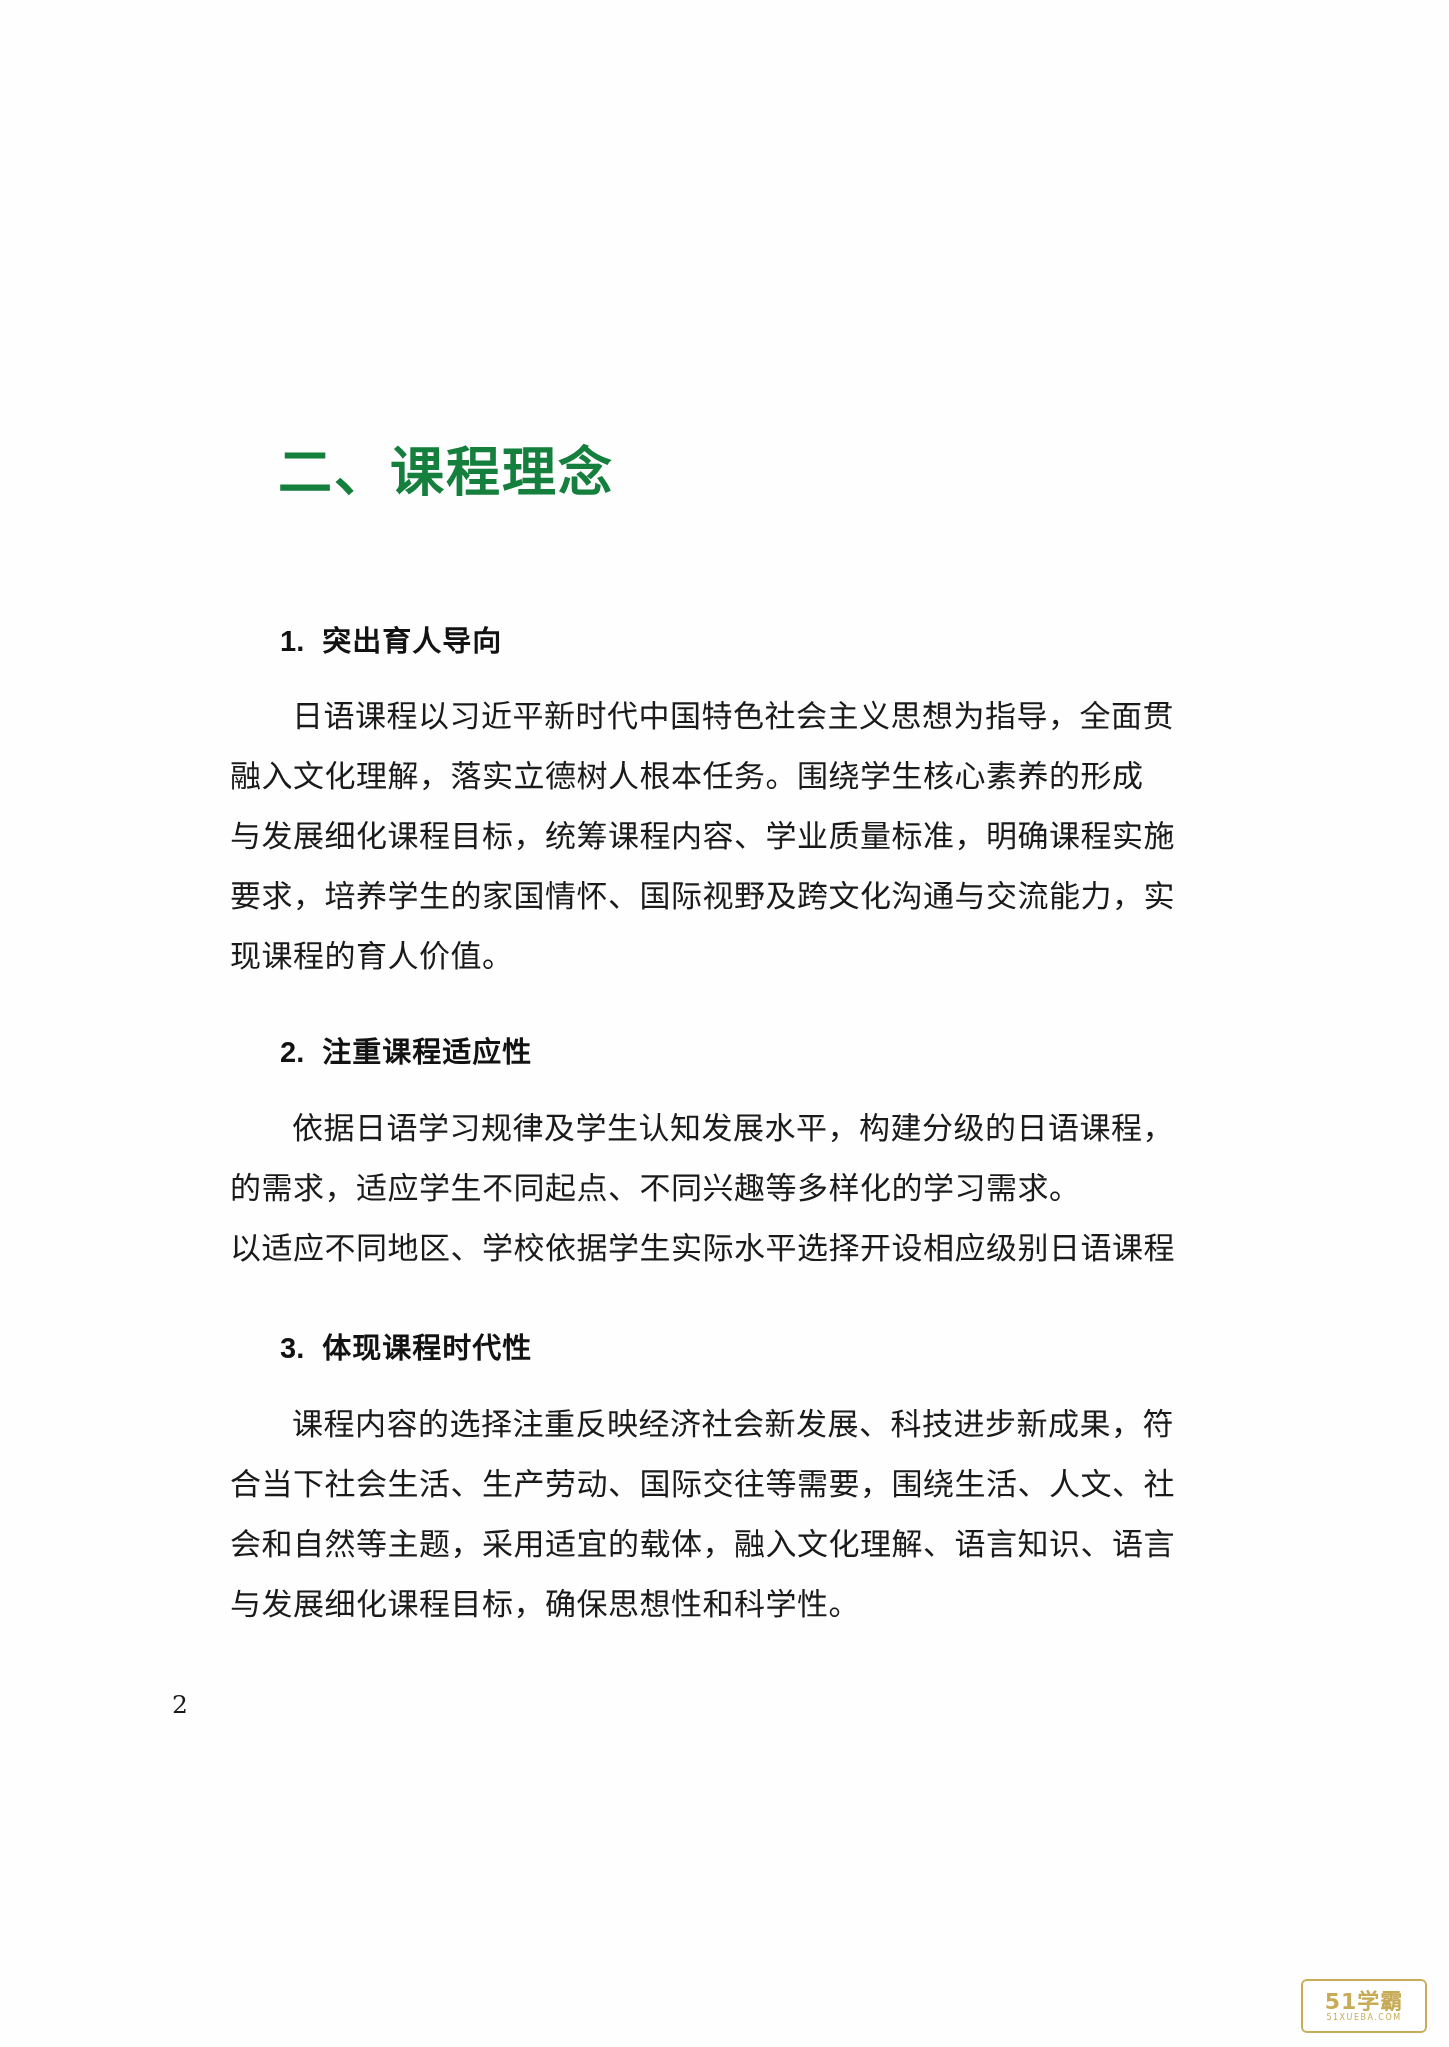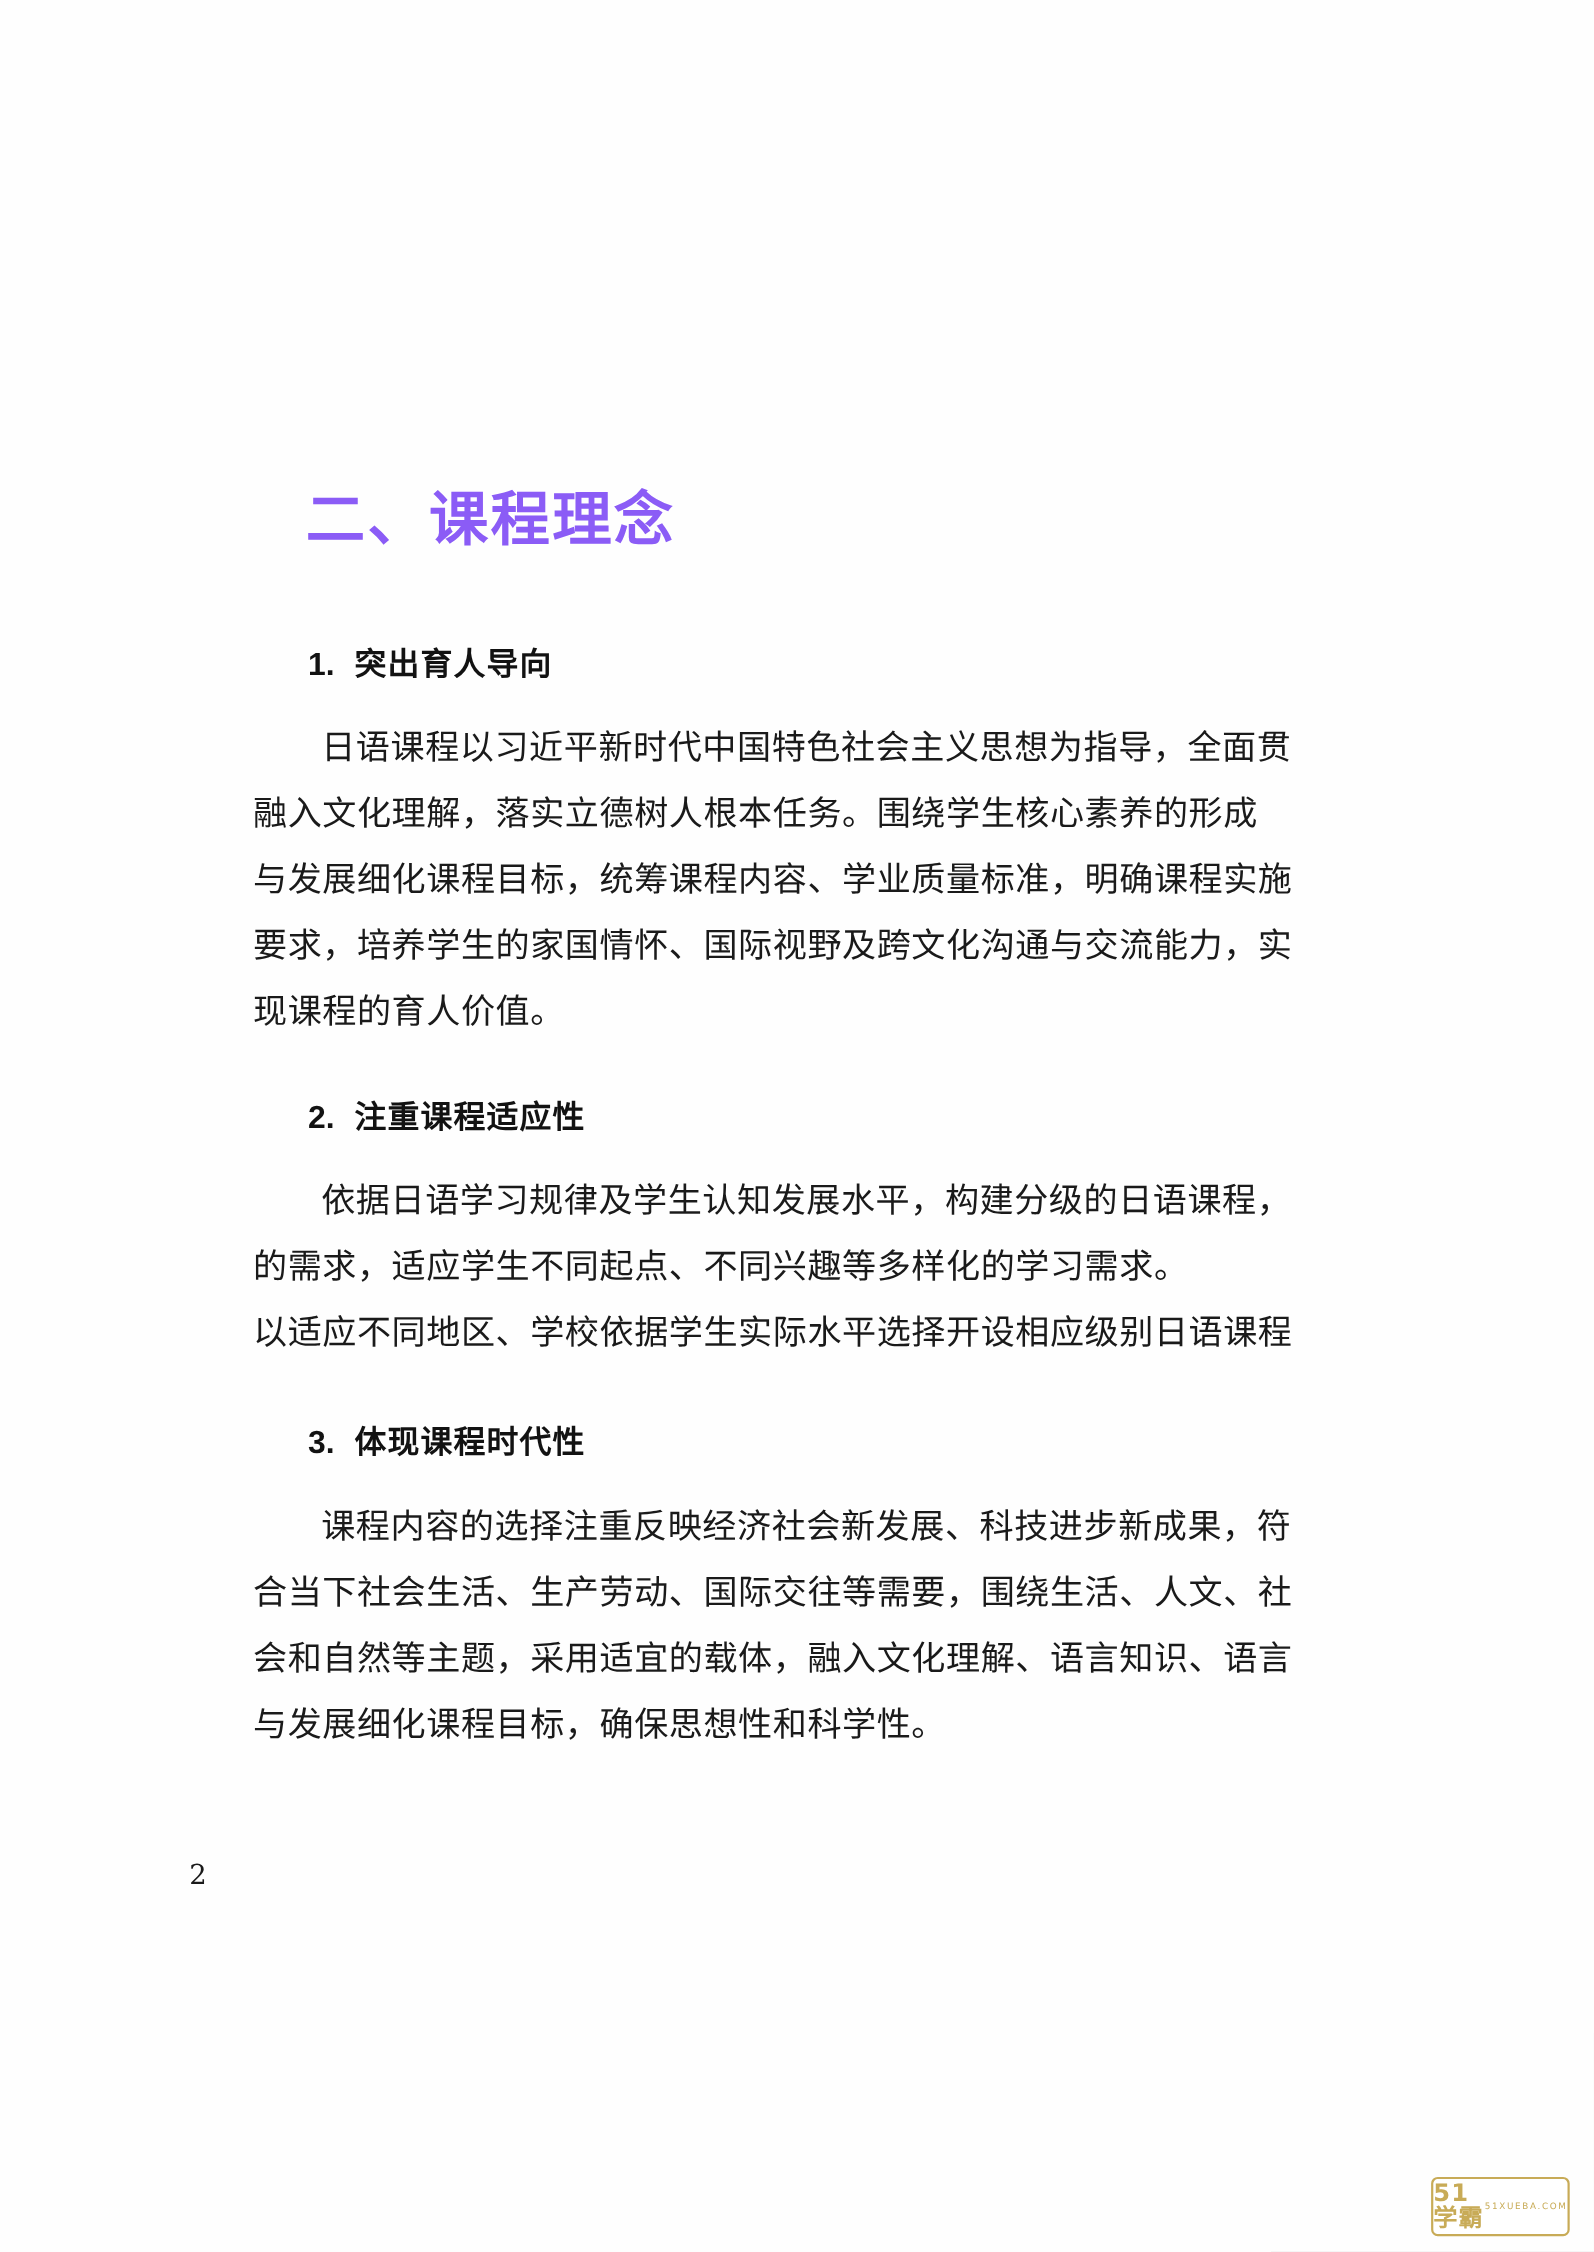--- a/index.html
+++ b/index.html
@@ -40,23 +40,23 @@
     top: 440px;
     width: 1022px;
   }
 
   
   .main-heading {
     font-family: "DejaVu Serif", "Liberation Serif", serif;
     font-weight: 700;
     font-size: 54px;
     line-height: 1.2;
-    color: #8b5cf6;
+    color: #15803d;
     letter-spacing: 2px;
-    margin: 0 0 82px 60px;
+    margin: 0 0 118px 60px;
     white-space: pre;
   }
 
   
   .section {
     margin-bottom: 8px;
   }
   .section-heading {
     font-family: "Liberation Sans", "DejaVu Sans", sans-serif;
     font-weight: 700;
@@ -103,21 +103,21 @@
   }
 
   
   .watermark {
     position: absolute;
     right: 22px;
     bottom: 14px;
     width: 126px;
     height: 54px;
     display: flex;
-    flex-direction: row;
+    flex-direction: column;
     align-items: center;
     justify-content: center;
     border: 2px solid #c8ab57;
     border-radius: 6px;
     background: #ffffff;
     box-sizing: border-box;
   }
   .watermark .wm-main {
     font-family: "DejaVu Sans", "Liberation Sans", sans-serif;
     font-weight: 700;

